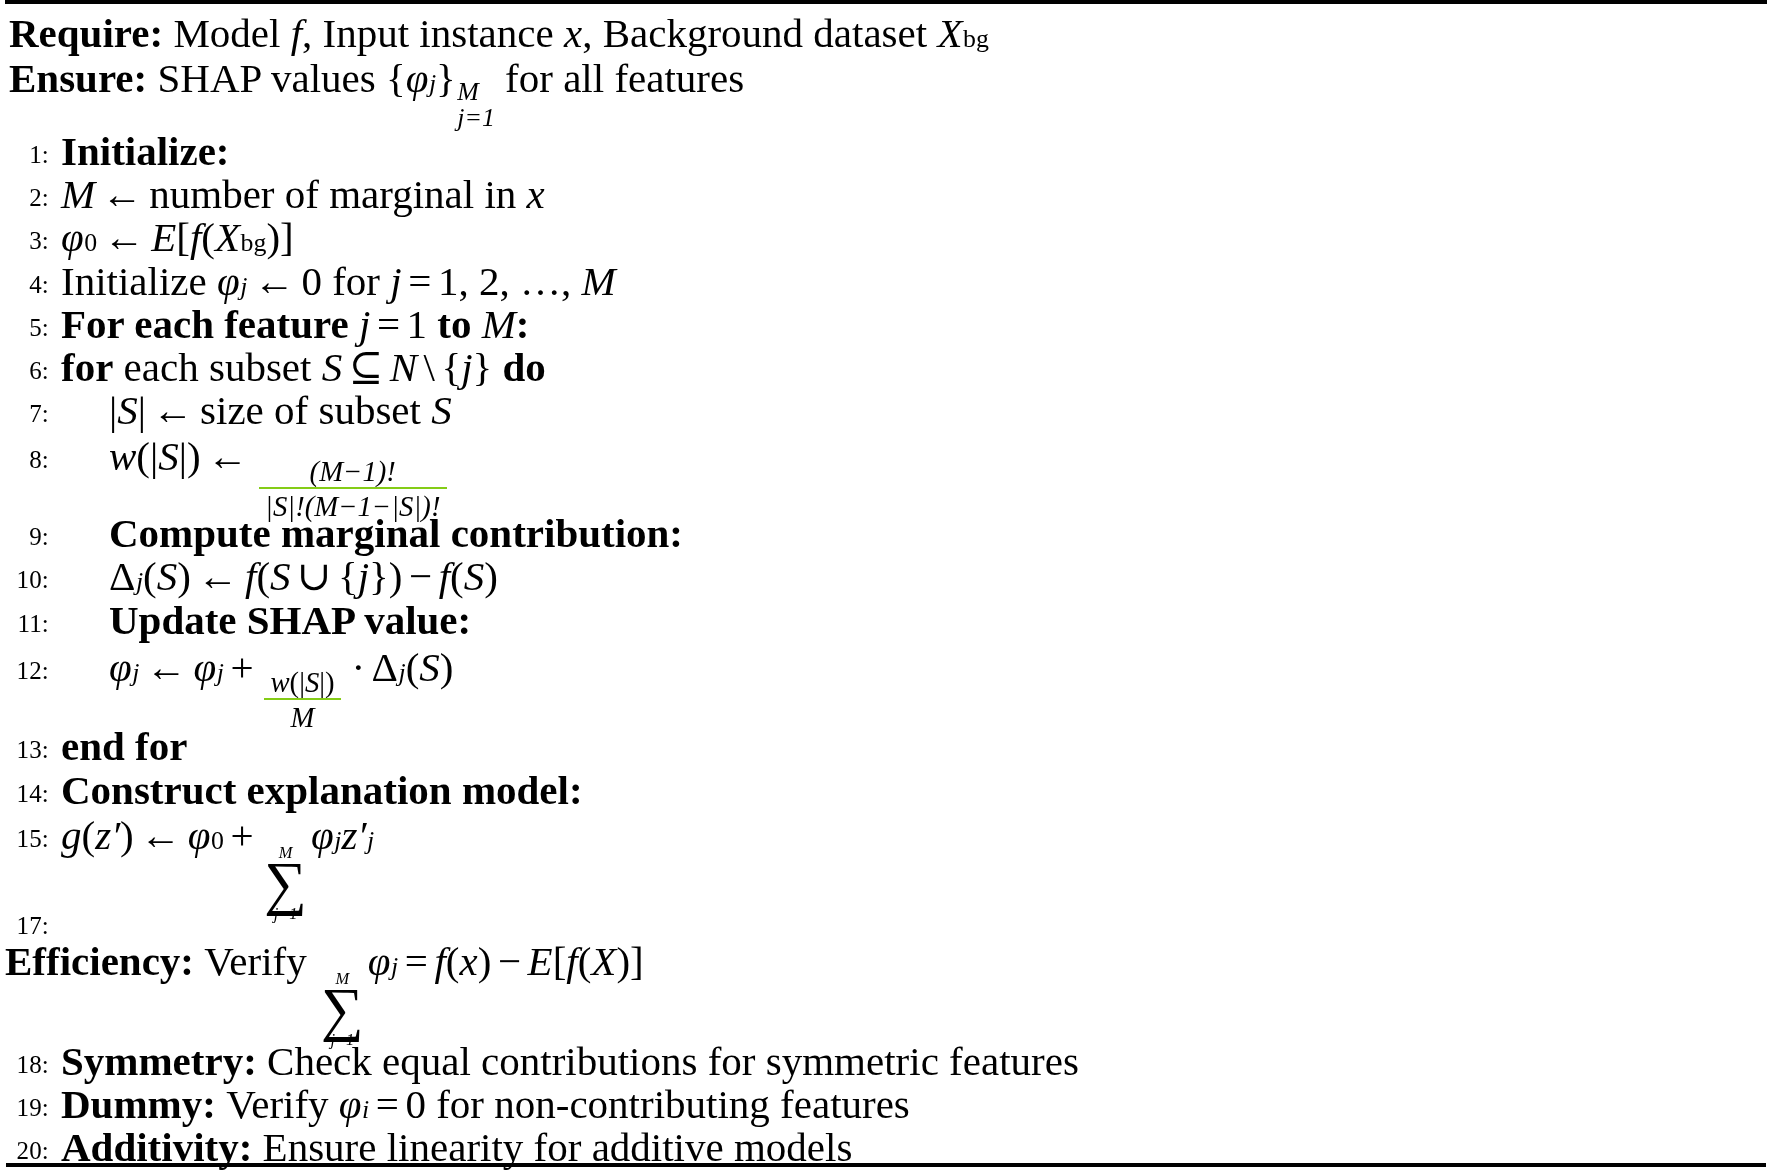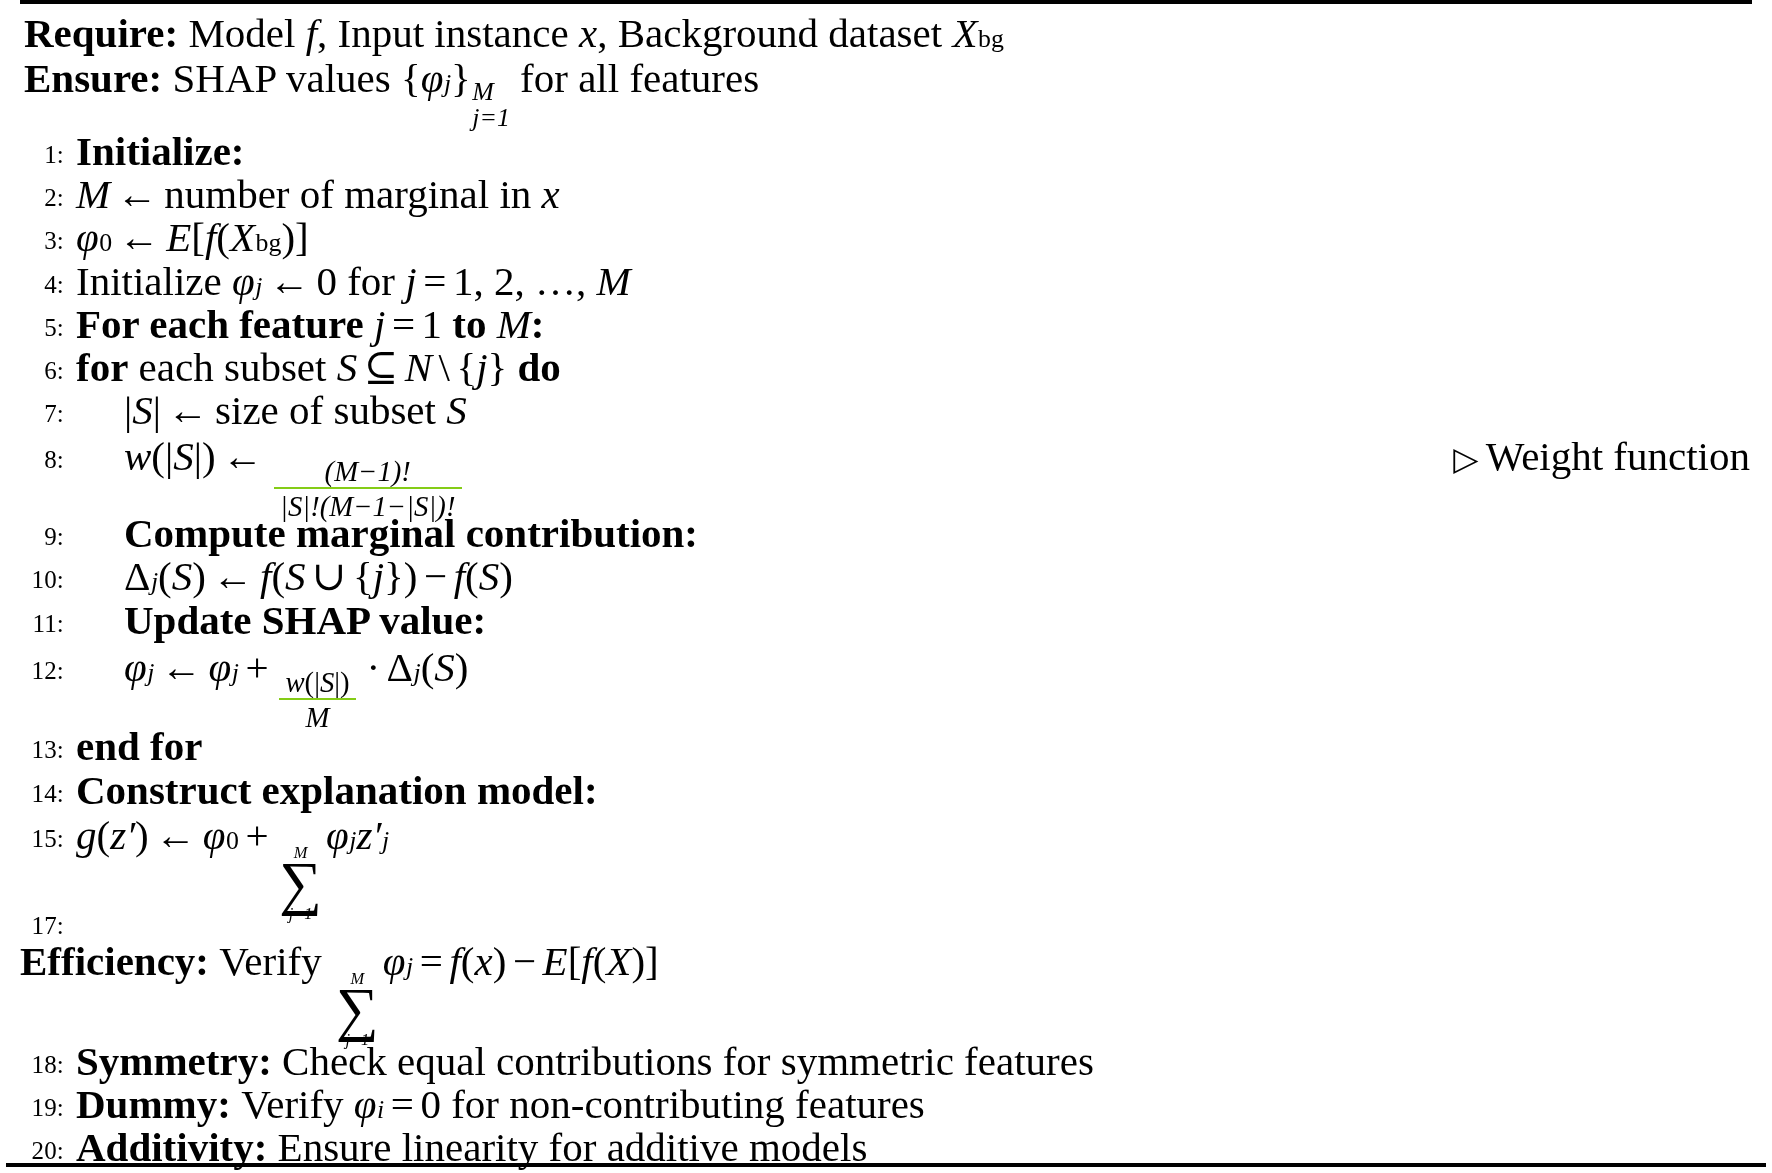--- a/index.html
+++ b/index.html
@@ -13,21 +13,21 @@
     font-family: "Liberation Serif", "DejaVu Serif", serif;
     color: #000000;
     overflow: hidden;
   }
 
   #algorithm {
     position: relative;
     width: 1772px;
     height: 1173px;
     box-sizing: border-box;
-    padding: 0 20px;
+    padding: 0 5px;
   }
 
   .rule {
     height: 4px;
     background: #000;
     width: 100%;
   }
   .rule.top { margin-bottom: 8px; }
   .rule.bottom {
     position: absolute;
@@ -339,23 +339,20 @@
           <span class="mn">|</span>
           <span class="mi">S</span>
           <span class="mn">|</span>
           <span class="mn">)</span>
         <span class="mo">←</span>
         <span class="frac">
           <span class="numer mi">(M−1)!</span>
           <span class="denom mi">|S|!(M−1−|S|)!</span>
         </span>
       </span>
-      <span class="cmt">
-        <span class="tri">▷</span><span>Weight function</span>
-      </span>
     </span>
   </div>
 
   <div class="line">
     <span class="num">9:</span>
     <span class="body indent1">
       <span class="kw">Compute marginal contribution:</span>
     </span>
   </div>
 

